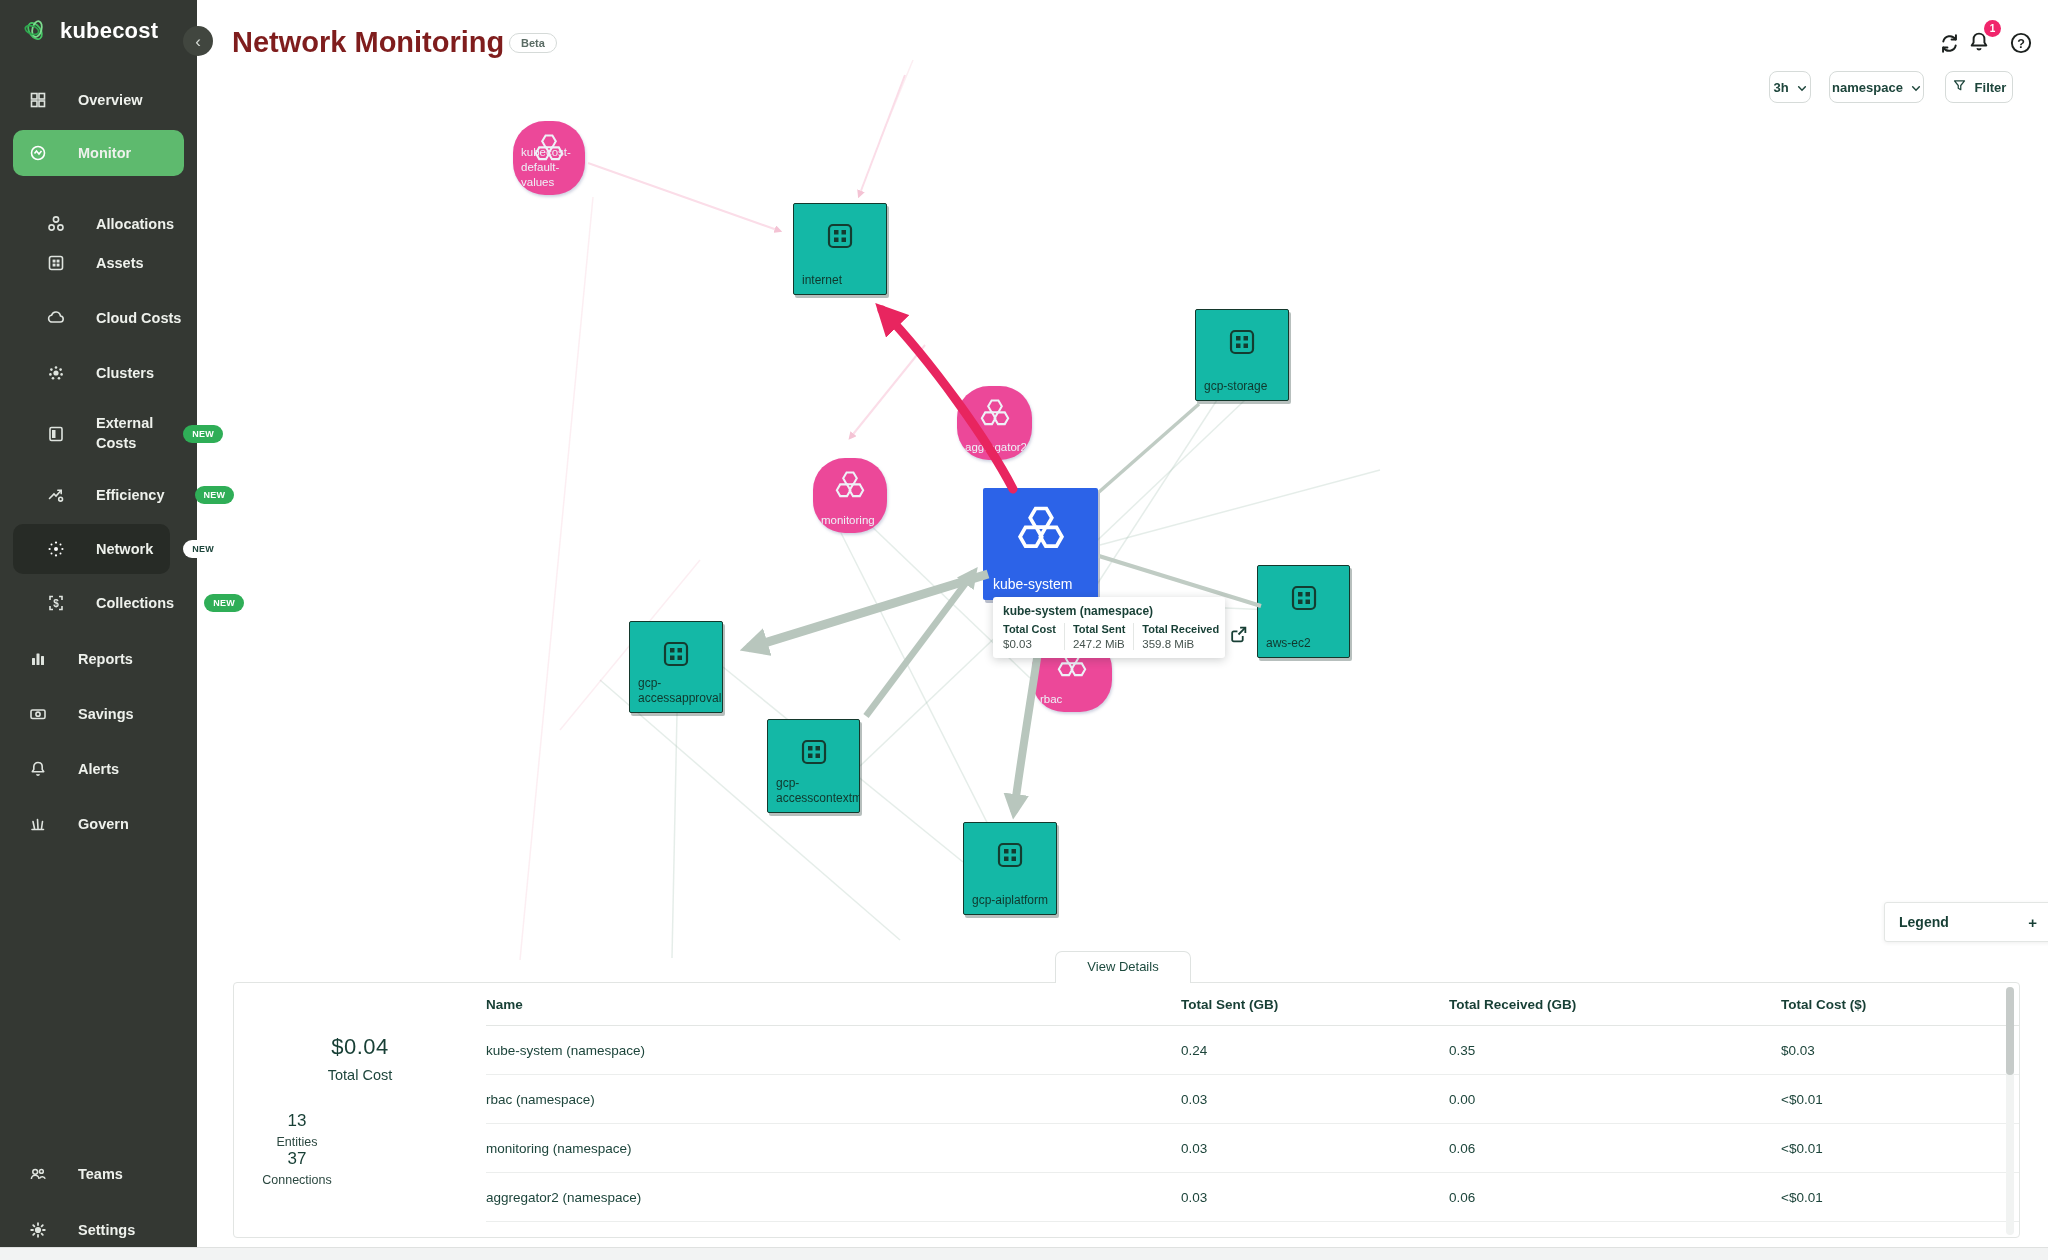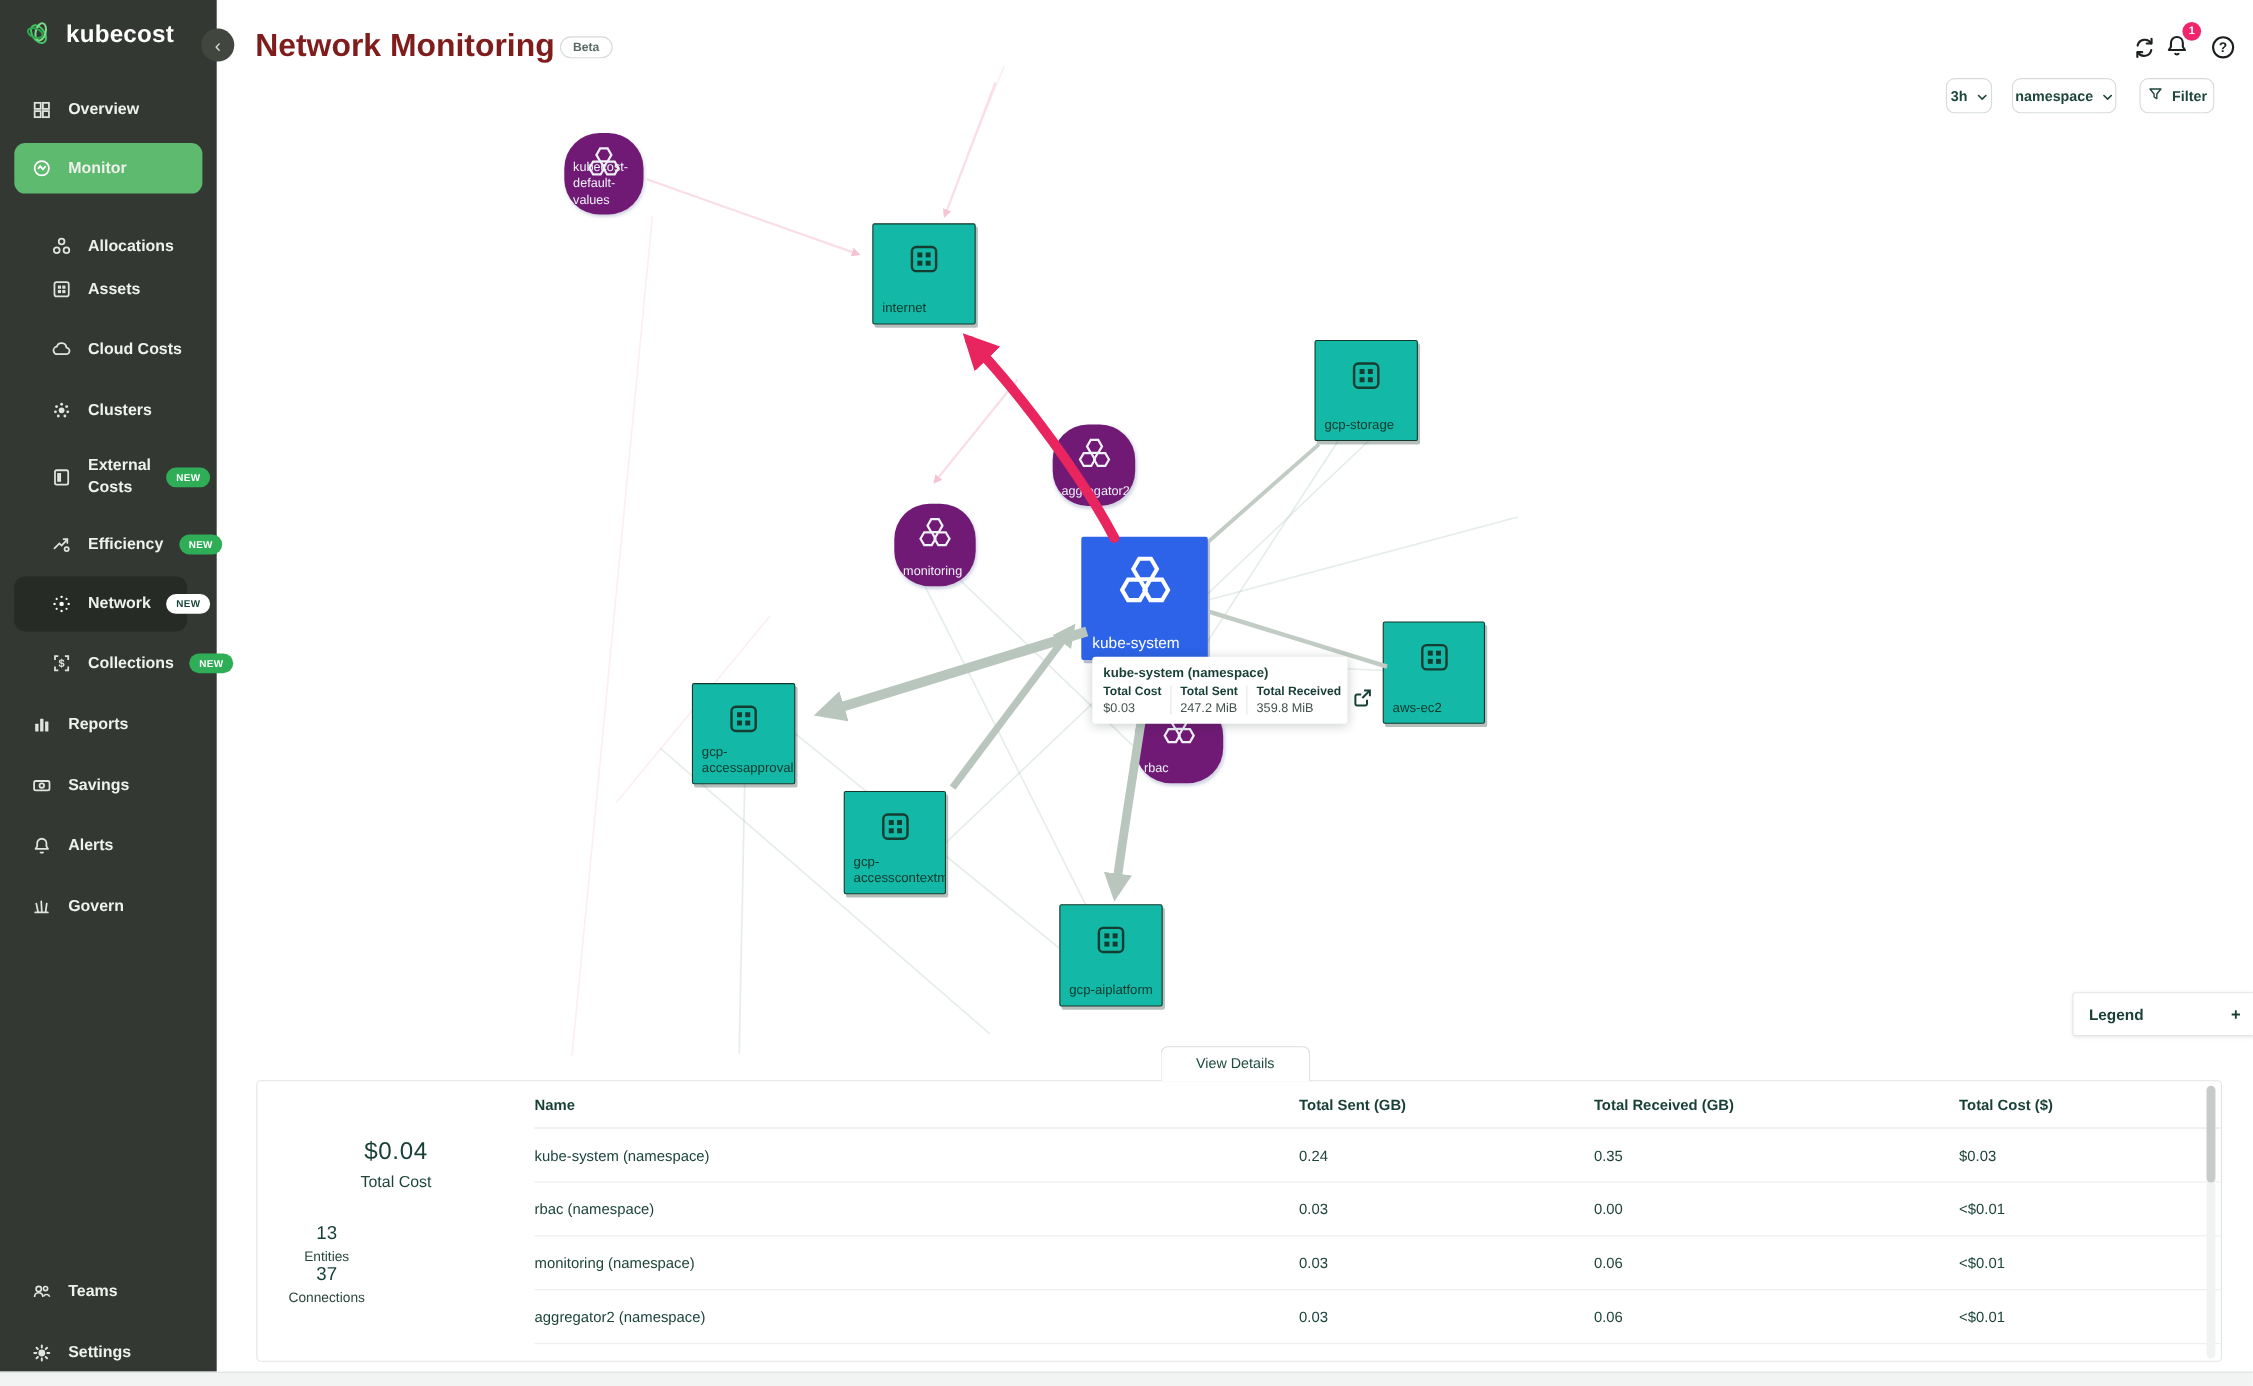--- a/index.html
+++ b/index.html
@@ -10,21 +10,21 @@
   
   .sidebar { position:absolute; left:0; top:0; width:197px; height:1247px;
     background:#343833; z-index:20; }
   .logo-row { position:absolute; left:0; top:0; width:197px; height:62px;
     display:flex; align-items:center; gap:10px; padding-left:20px; }
   .logo-text { color:#fff; font-size:22px; font-weight:700; letter-spacing:.2px; }
   .collapse-btn { position:absolute; left:183px; top:26px; width:30px; height:30px;
     border-radius:50%; background:#41463f; color:#d7dcd6; z-index:30;
     display:flex; align-items:center; justify-content:center; font-size:17px; line-height:1; }
   .nav-item { position:absolute; left:13px; right:13px; height:44px; display:flex;
-    align-items:center; gap:14px; padding-left:15px; color:#eef1ec; font-size:14.5px;
+    align-items:center; gap:30px; padding-left:15px; color:#eef1ec; font-size:14.5px;
     font-weight:700; border-radius:10px; cursor:pointer; }
   .nav-item.sub { padding-left:33px; }
   .nav-item .nicon { width:20px; height:20px; flex:0 0 20px; display:flex; align-items:center; justify-content:center; }
   .nav-item.monitor-active { background:#5eba6e; height:46px;align-items:center; }
   .nav-item.network-active { background:#272b26; height:50px; right:27px; }
   .new-badge { background:#2fae57; color:#fff; font-size:9px; font-weight:700;
     padding:4px 9px; border-radius:10px; letter-spacing:.3px; }
   .new-badge.light { background:#fff; color:#1d453b; }
   .two-line { max-width:66px; line-height:1.35; }
 
@@ -47,21 +47,21 @@
 
   
   .edge-svg { position:absolute; left:0; top:0; width:2048px; height:1260px; pointer-events:none; }
   #edges-bg { z-index:1; } #edges-fg { z-index:4; }
   .gnode { position:absolute; border-radius:2px; overflow:hidden; z-index:3; cursor:pointer; }
   .gnode .nlabel { position:absolute; left:8px; bottom:5px; right:4px; line-height:1.3; }
   .gnode.green { width:94px; height:92px; background:#14b8a6; border:1.5px solid #14382c;
     box-shadow:2px 3px 0 rgba(16,44,36,.30);padding-left:16px; }
   .gnode.green .nlabel { color:#10382d; font-size:12px; }
   .gnode.green .cicon { position:absolute; left:50%; top:34px; transform:translate(-50%,-50%); }
-  .gnode.faded { background:#701a75; z-index:2; box-shadow:1px 2px 3px rgba(120,130,170,.35);border-radius:32px; }
+  .gnode.faded { background:#ec4899; z-index:2; box-shadow:1px 2px 3px rgba(120,130,170,.35);border-radius:32px; }
   .gnode.faded .nlabel { color:#eef1f8; font-size:11.5px; }
   .gnode.faded .cicon { position:absolute; left:50%; top:30px; transform:translate(-50%,-50%); }
   .gnode.blue { width:115px; height:112px; background:#2c63e8; z-index:4;
     box-shadow:2px 3px 0 rgba(10,30,80,.28); }
   .gnode.blue .nlabel { color:#fff; font-size:14px; left:10px; bottom:7px; }
   .gnode.blue .cicon { position:absolute; left:50%; top:44px; transform:translate(-50%,-50%); }
 
   
   .tooltip { position:absolute; left:993px; top:597px; width:232px; background:#fff;
     border-radius:3px; box-shadow:0 2px 10px rgba(30,40,40,.22); z-index:8; padding:7px 9px 8px 10px; }

